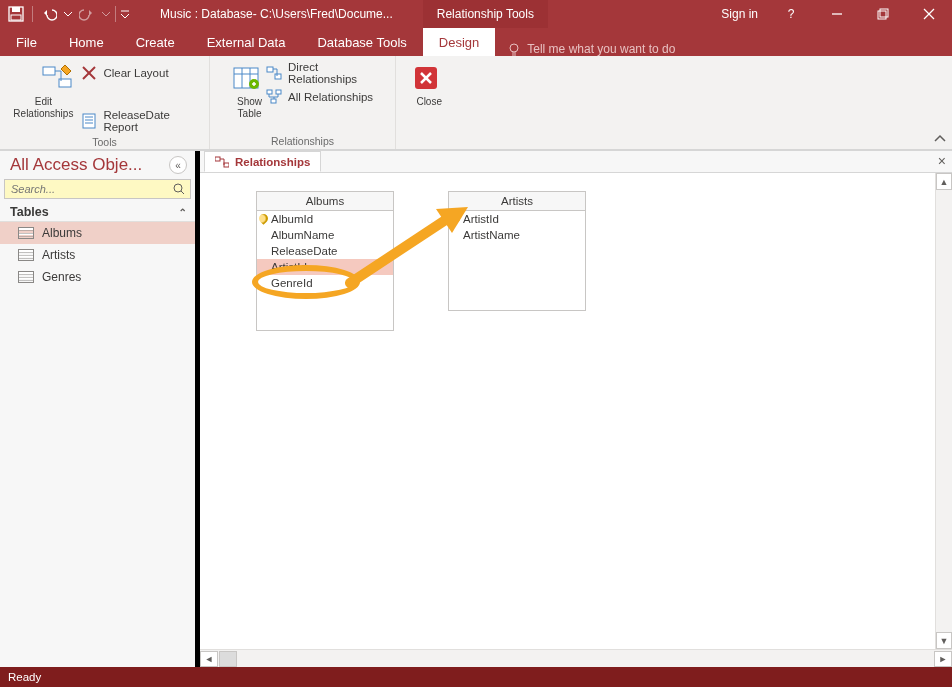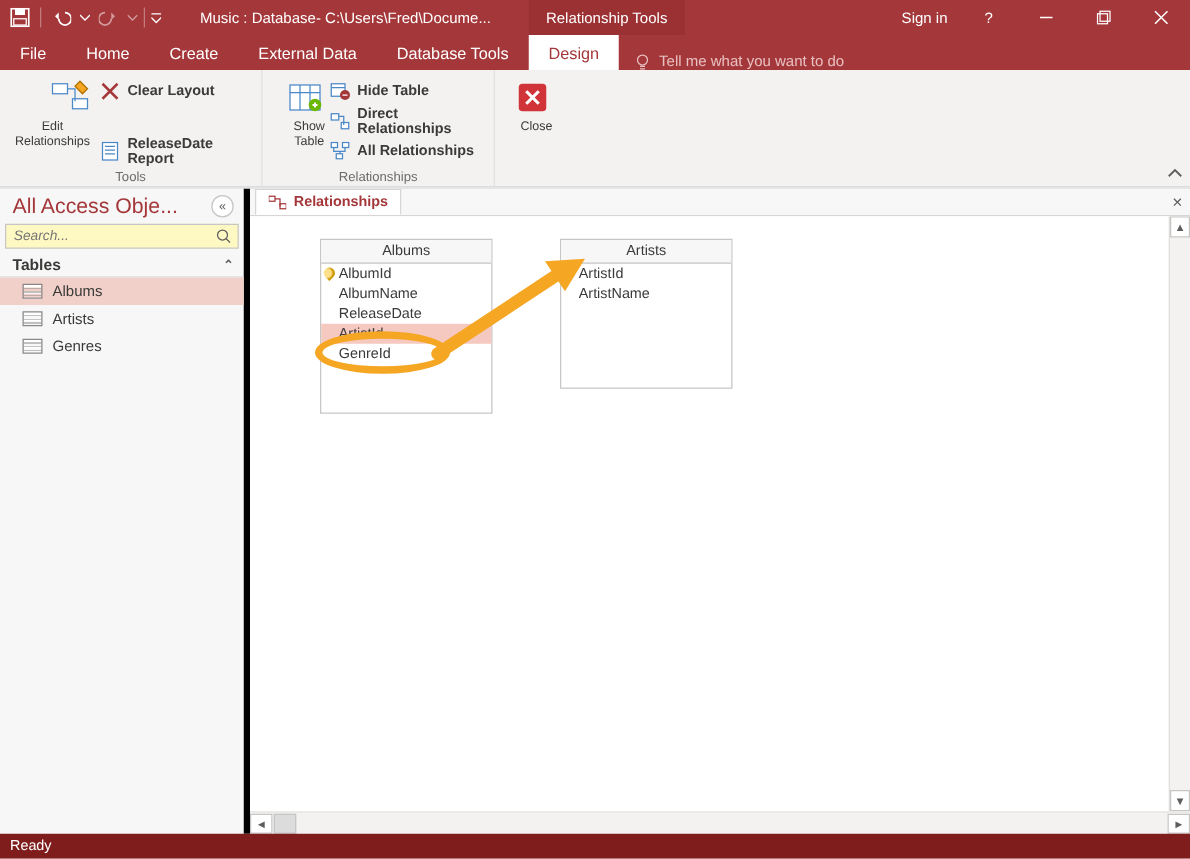--- a/index.html
+++ b/index.html
@@ -23,21 +23,21 @@
 .ribbon-tabs .tab.active { background: #fff; color: #a4373a; }
 .ribbon-tabs .tell { display: flex; align-items: center; gap: 6px; padding: 0 12px; color: #e8c0c1; font-size: 12px; }
 
 
 .ribbon { background: #f3f2f1; border-bottom: 1px solid #d6d6d6; height: 94px; display: flex; }
 .group { border-right: 1px solid #e1dfdd; display: flex; flex-direction: column; }
 .group .g-body { flex: 1; display: flex; align-items: flex-start; padding: 4px 6px; }
 .group .g-label { text-align: center; font-size: 10.5px; color: #6b6b6b; padding-bottom: 2px; }
 .big-btn { display: flex; flex-direction: column; align-items: flex-end; justify-content: flex-start; width: 72px; padding-top: 2px; cursor: pointer; font-size: 10px; color: #3b3a39; text-align: center; line-height: 1.15; }
 .big-btn .bicon { width: 32px; height: 32px; margin-bottom: 2px; display: flex; align-items: center; justify-content: center; }
-.small-btn { display: flex; align-items: center; gap: 6px; height: 22px; padding: 0 4px; cursor: pointer; font-size: 11.5px; color: #3b3a39; font-weight: bold; }
+.small-btn { display: flex; align-items: center; gap: 6px; height: 22px; padding: 0 4px; cursor: pointer; font-size: 11.5px; color: #3b3a39; }
 .small-btn .sicon { width: 16px; height: 16px; display: flex; align-items: center; justify-content: center; }
 .stackcol { display: flex; flex-direction: column; justify-content: flex-start; gap: 2px; padding-top: 2px; }
 
 
 .workspace { flex: 1; display: flex; min-height: 0; background: #fff; border-top: 1px solid #d6d6d6; }
 
 
 .navpane { width: 200px; border-right: 5px solid #000000; display: flex; flex-direction: column; background: #f7f7f7; }
 .nav-header { display: flex; align-items: center; justify-content: space-between; padding: 4px 8px 2px 10px; }
 .nav-header .nh-title { font-size: 17px; color: #a4373a; white-space: nowrap; overflow: hidden; text-overflow: ellipsis; flex: 1; }
@@ -226,31 +226,20 @@
               <path d="M20 20h4M22 18v4" stroke="#fff" stroke-width="1.5"></path>
             </svg>
           </div>
         <span style="white-space:pre-line">Show
 Table</span>
       </div>
       <div class="stackcol">
         <div class="small-btn">
           <span class="sicon">
               <svg width="16" height="16">
-                <rect x="1" y="2" width="11" height="10" fill="#fff" stroke="#4a88c7"></rect>
-                <line x1="1" y1="5" x2="12" y2="5" stroke="#4a88c7"></line>
-                <circle cx="12" cy="11" r="4" fill="#a4373a"></circle>
-                <line x1="10" y1="11" x2="14" y2="11" stroke="#fff"></line>
-              </svg>
-            </span>
-          <span>Hide Table</span>
-        </div>
-        <div class="small-btn">
-          <span class="sicon">
-              <svg width="16" height="16">
                 <rect x="1" y="2" width="6" height="5" fill="#fff" stroke="#4a88c7"></rect>
                 <rect x="9" y="9" width="6" height="5" fill="#fff" stroke="#4a88c7"></rect>
                 <path d="M7 4h4v7" fill="none" stroke="#4a88c7"></path>
               </svg>
             </span>
           <span>Direct Relationships</span>
         </div>
         <div class="small-btn">
           <span class="sicon">
               <svg width="16" height="16">

